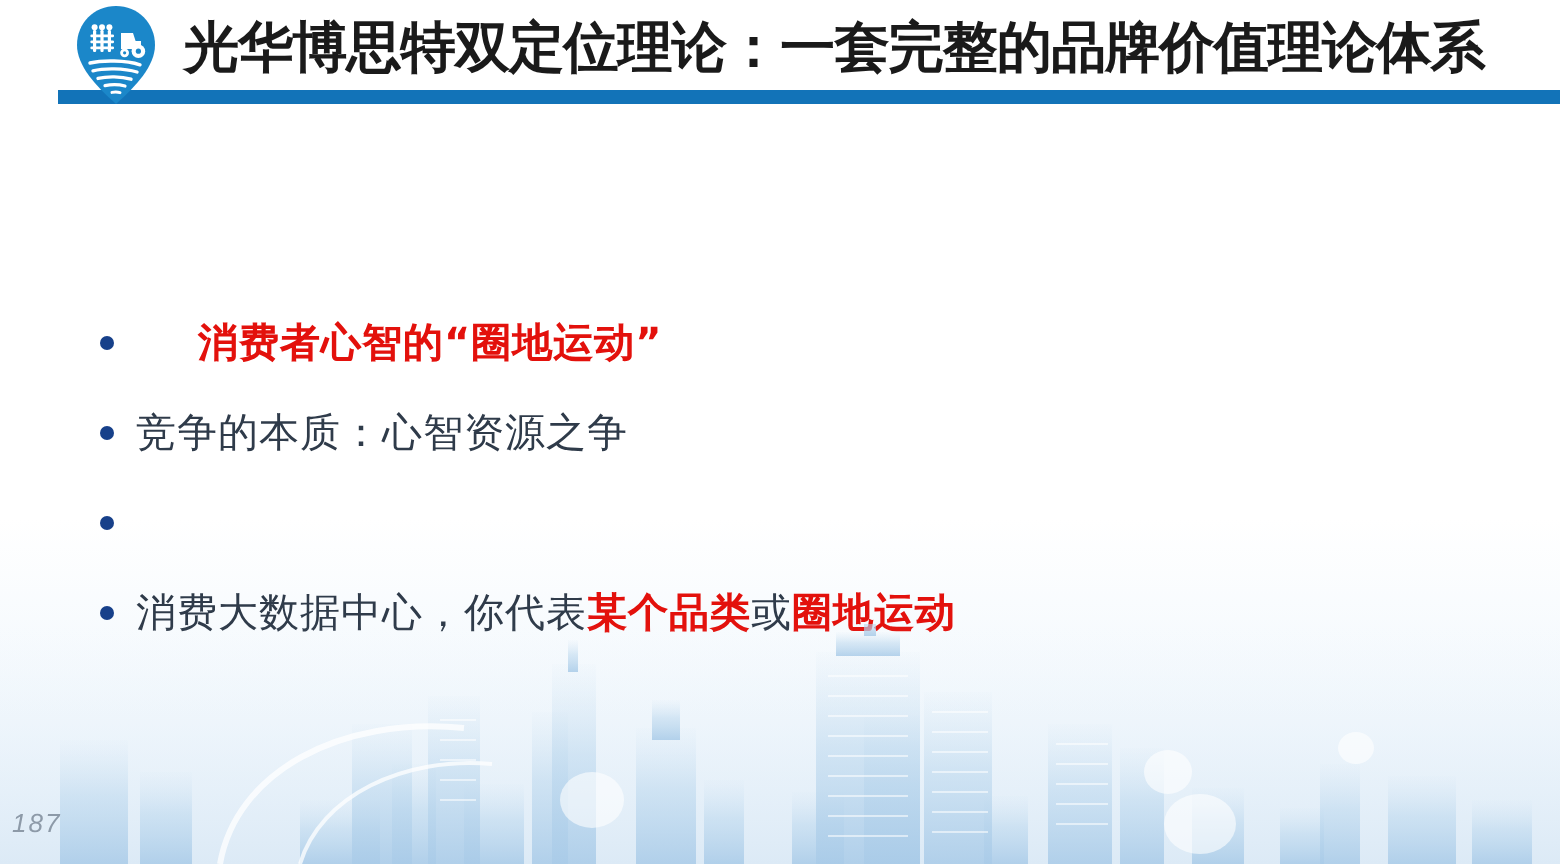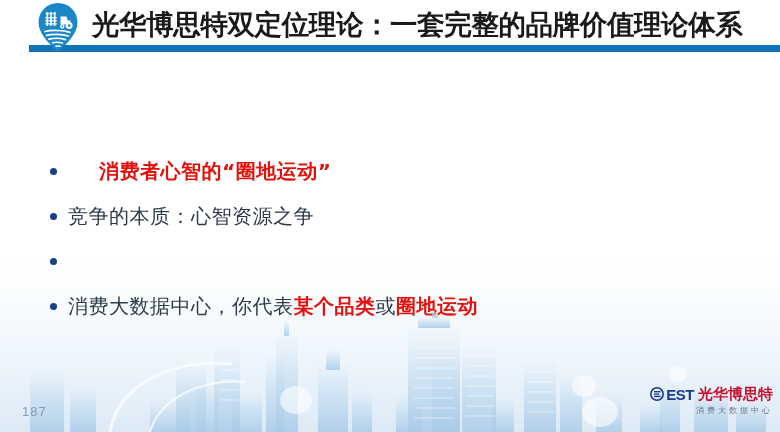--- a/index.html
+++ b/index.html
@@ -125,26 +125,27 @@
   .swoosh {
     position: absolute;
     left: 0;
     bottom: 0;
     width: 780px;
     height: 120px;
   }
 
   .page-number {
     position: absolute;
-    left: 22px;
+    left: 6px;
     bottom: 13px;
     font-size: 13px;
     color: #8d9aa8;
     letter-spacing: 1px;
     font-family: "Liberation Sans", sans-serif;
+    font-style: italic;
   }
 
   
   .brand {
     position: absolute;
     right: 7px;
     bottom: 14px;
     height: 34px;
     text-align: right;
     white-space: nowrap;
@@ -342,29 +343,14 @@
         <ellipse cx="296" cy="88" rx="16" ry="14"></ellipse>
         <ellipse cx="584" cy="74" rx="12" ry="11"></ellipse>
         <ellipse cx="600" cy="100" rx="18" ry="15"></ellipse>
         <ellipse cx="678" cy="62" rx="9" ry="8"></ellipse>
       </g>
     </svg>
   </div>
 
   <div class="page-number">187</div>
 
-  <div class="brand">
-    <div class="brand-row">
-      <span class="brand-mark">
-        <svg width="14" height="14" viewBox="0 0 14 14" xmlns="http://www.w3.org/2000/svg">
-          <circle cx="7" cy="7" r="6.2" fill="none" stroke="#1b3a8f" stroke-width="1.6"></circle>
-          <rect x="4" y="4" width="6.5" height="1.4" fill="#1b3a8f"></rect>
-          <rect x="4" y="6.4" width="5.2" height="1.3" fill="#1b3a8f"></rect>
-          <rect x="4" y="8.7" width="6.5" height="1.4" fill="#1b3a8f"></rect>
-        </svg>
-      </span>
-      <span class="brand-best">EST</span>
-      <span class="brand-cn">光华博思特</span>
-    </div>
-    <div class="brand-sub">消费大数据中心</div>
-  </div>
 
 </div>
 
 </body></html>

